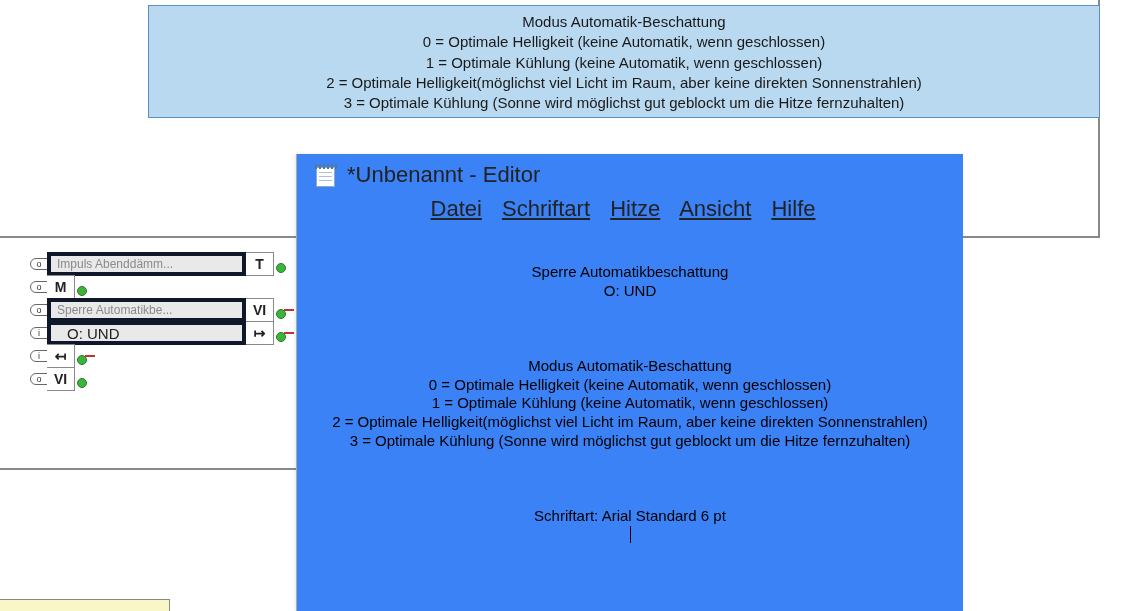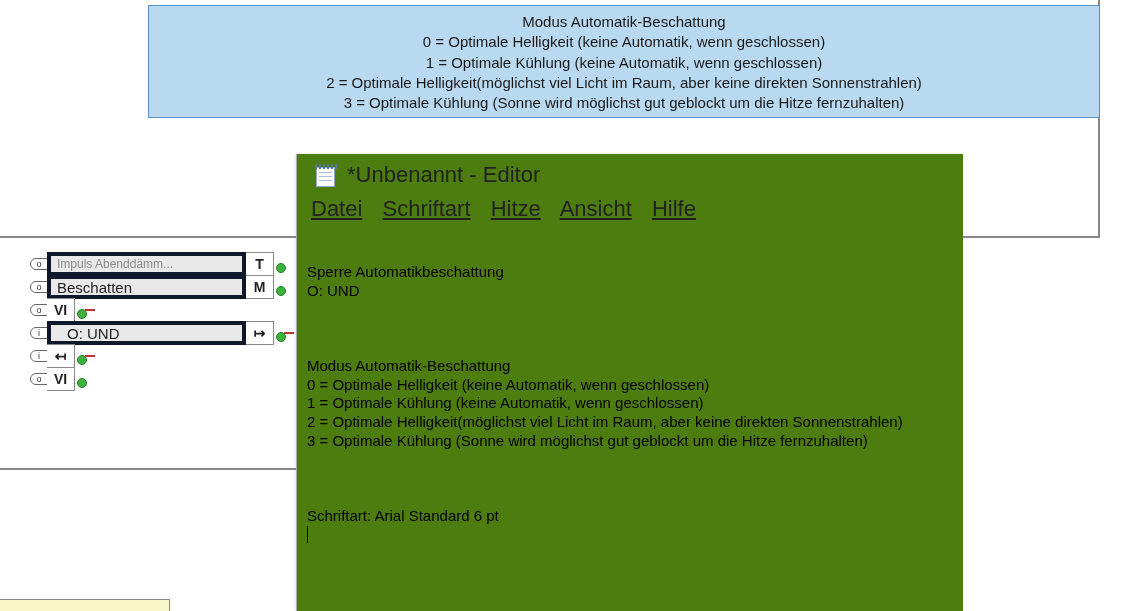--- a/index.html
+++ b/index.html
@@ -141,23 +141,24 @@
       background:#b33;
     }
     
     
     .editor-window {
       position: absolute;
       left: 296px;
       top: 154px;
       width: 667px;
       height: 457px;
-      background: #4d7c0f;
+      background: #3b82f6;
       border-left: 1px solid #aaa;
       box-shadow: -1px 0 3px rgba(0,0,0,0.1);
+      text-align: center;
     }
     .editor-titlebar {
       display: flex;
       align-items: center;
       padding: 8px 12px 4px 18px;
       font-size: 22px;
       color: #222;
     }
     .notepad-icon {
       width: 22px;
@@ -231,26 +232,26 @@
 <div class="io-block">
 
 <div class="io-row">
       <div class="io-bullet">o</div>
       <div class="io-label dim">Impuls Abenddämm...</div>
       <div class="io-type">T</div>
       <div class="io-conn"><span class="io-dot"></span></div>
     </div>
     <div class="io-row">
       <div class="io-bullet">o</div>
-      <div class="io-label ">Beschatten</div>
       <div class="io-type">M</div>
       <div class="io-conn"><span class="io-dot"></span></div>
     </div>
     <div class="io-row">
       <div class="io-bullet">o</div>
+      <div class="io-label dim">Sperre Automatikbe...</div>
       <div class="io-type">VI</div>
       <div class="io-conn"><span class="io-dot"></span><span class="io-line"></span></div>
     </div>
     <div class="io-row">
       <div class="io-bullet">i</div>
       <div class="io-label indent">O: UND</div>
       <div class="io-type">↦</div>
       <div class="io-conn"><span class="io-dot"></span><span class="io-line"></span></div>
     </div>
     <div class="io-row">

